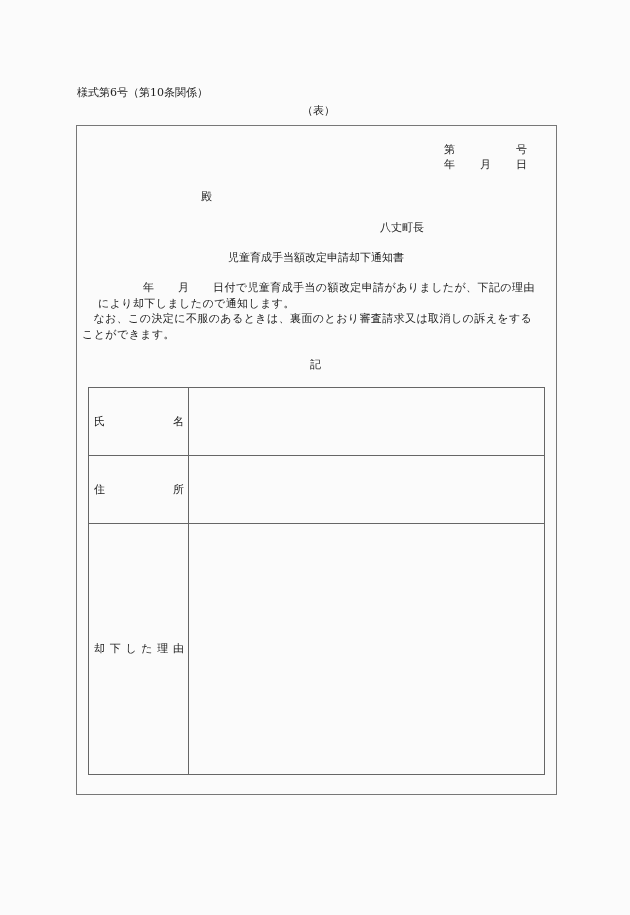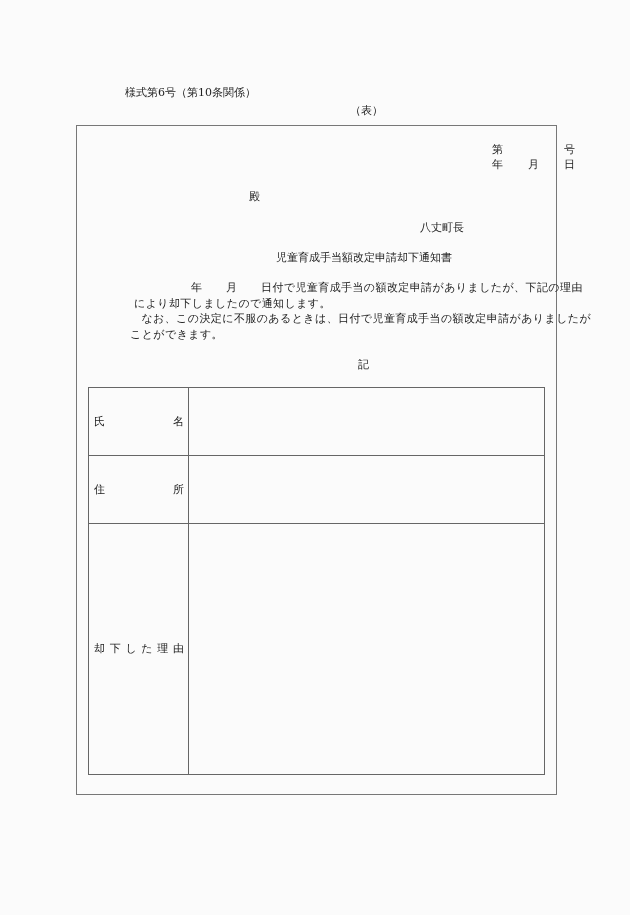--- a/index.html
+++ b/index.html
@@ -1,18 +1,18 @@
 <!DOCTYPE html>
 <html><head>
 <meta charset="utf-8">
 <style>
   html, body { margin:0; padding:0; }
   body { width:630px; height:915px; background:#fbfbfb; position:relative;
          font-family:"DejaVu Serif","Liberation Serif",serif; color:#222; font-size:11px; }
-  .abs { position:absolute; white-space:nowrap;margin-left:48px; }
+  .abs { position:absolute; white-space:nowrap; }
   .outer { position:absolute; left:76px; top:125px; width:479px; height:668px; border:1px solid #777; }
   .tbl { position:absolute; left:88px; top:387px; width:455px; height:386px; border:1px solid #666; }
   .hline { position:absolute; left:88px; width:456px; height:0; border-top:1px solid #666; }
   .vline { position:absolute; left:188px; top:387px; width:0; height:387px; border-left:1px solid #666; }
   .cell-label { position:absolute; left:94px; width:90px; display:flex; justify-content:space-between; }
 </style>
 </head>
 <body>
 
 <div class="abs" style="left:77px;top:85px;">様式第6号（第10条関係）</div>
@@ -20,29 +20,29 @@
 
 <div class="outer"></div>
 
 <div class="abs" style="left:444px;top:142px;">第</div>
 <div class="abs" style="left:516px;top:142px;">号</div>
 <div class="abs" style="left:444px;top:157px;">年</div>
 <div class="abs" style="left:480px;top:157px;">月</div>
 <div class="abs" style="left:516px;top:157px;">日</div>
 
 <div class="abs" style="left:201px;top:189px;">殿</div>
-<div class="abs" style="left:372px;top:220px;">八丈町長</div>
+<div class="abs" style="left:380px;top:220px;">八丈町長</div>
 
 <div class="abs" style="left:228px;top:250px;">児童育成手当額改定申請却下通知書</div>
 
 <div class="abs" style="left:143px;top:280px;">年</div>
 <div class="abs" style="left:178px;top:280px;">月</div>
 <div class="abs" style="left:213px;top:280px;letter-spacing:0.4px;text-align:right;">日付で児童育成手当の額改定申請がありましたが、下記の理由</div>
-<div class="abs" style="left:86px;top:296px;letter-spacing:0.4px;text-align:right;">により却下しましたので通知します。</div>
-<div class="abs" style="left:82px;top:311px;letter-spacing:0.4px;">　なお、この決定に不服のあるときは、日付で児童育成手当の額改定申請がありましたが</div>
+<div class="abs" style="left:98px;top:296px;letter-spacing:0.4px;text-align:right;">により却下しましたので通知します。</div>
+<div class="abs" style="left:82px;top:311px;letter-spacing:0.4px;">　なお、この決定に不服のあるときは、裏面のとおり審査請求又は取消しの訴えをする</div>
 <div class="abs" style="left:82px;top:327px;letter-spacing:0.4px;text-align:right;">ことができます。</div>
 
 <div class="abs" style="left:310px;top:357px;">記</div>
 
 <div class="tbl"></div>
 <div class="vline"></div>
 <div class="hline" style="top:455px;"></div>
 <div class="hline" style="top:523px;"></div>
 
 <div class="cell-label" style="top:414px;">

